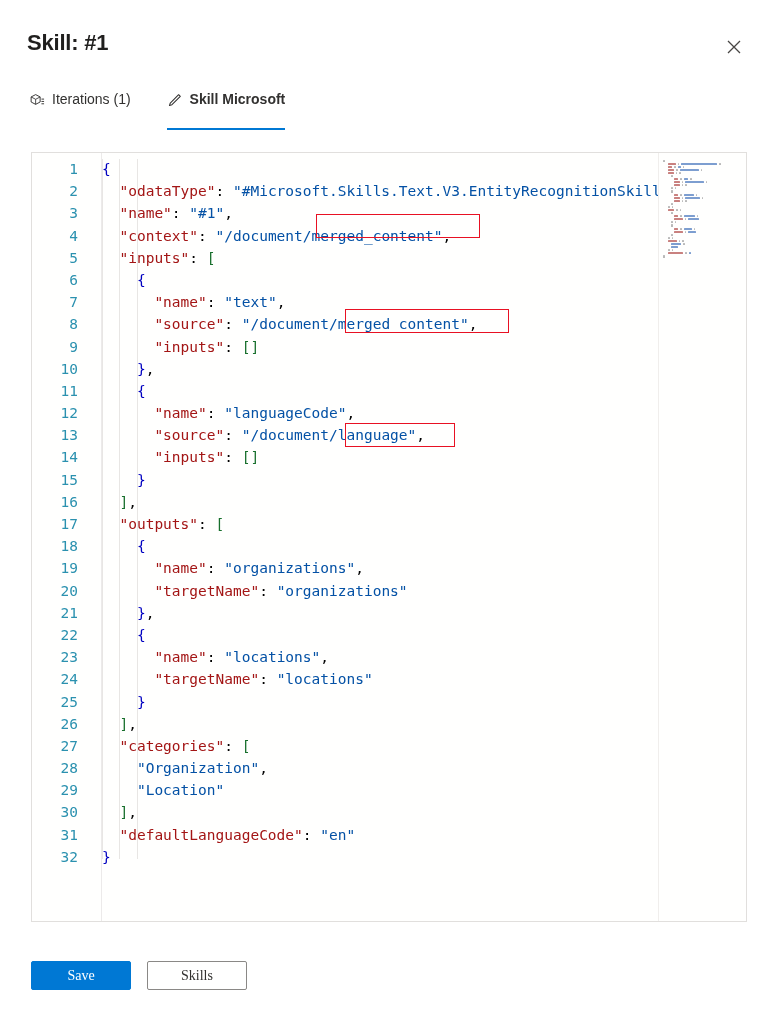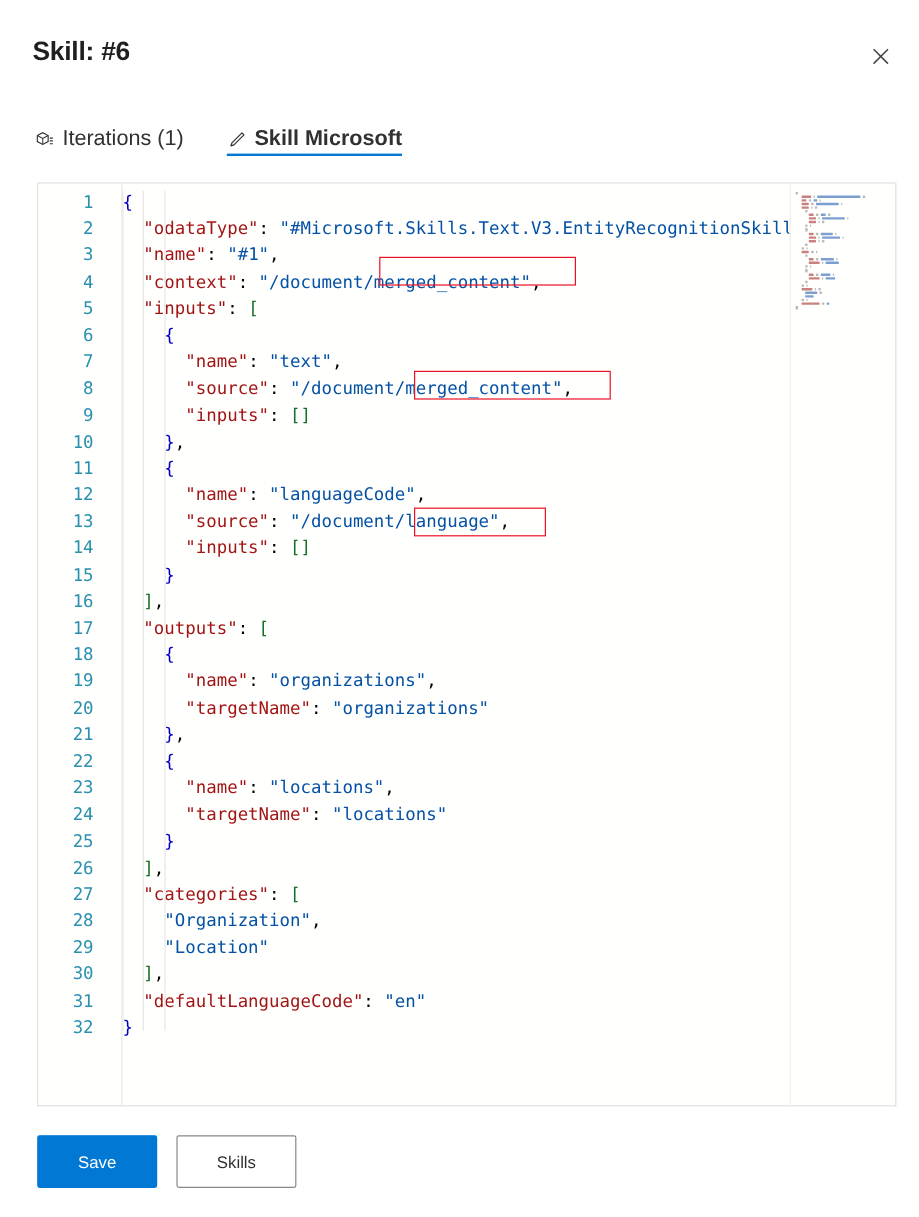--- a/index.html
+++ b/index.html
@@ -39,26 +39,26 @@
   
   .tabstrip {
     position: absolute;
     left: 27px; top: 92px;
     height: 40px;
     display: flex;
     align-items: flex-start;
   }
   .tab {
     display: flex;
-    align-items: flex-end;
+    align-items: flex-start;
     gap: 7px;
     height: 32px;
     padding: 0 12px 0 2px;
     margin-right: 22px;
-    font-size: 18px;
+    font-size: 14px;
     color: #323130;
     background: none;
     border: none;
     cursor: pointer;
     position: relative;
     white-space: nowrap;
     font-family: "Liberation Sans", sans-serif;
   }
   .tab .tab-label { line-height: 1; }
   .tab.active .tab-label { font-weight: 700; }
@@ -181,44 +181,44 @@
 
   
   .footer {
     position: absolute;
     left: 31px; bottom: 24px;
     display: flex;
     align-items: center;
     gap: 16px;
   }
   .btn {
-    height: 44px;
+    height: 29px;
     min-width: 100px;
     padding: 0 16px;
     font-size: 14px;
-    font-family: Liberation Sans, sans-serif;
+    font-family: Liberation Serif, serif;
     cursor: pointer;
     border-radius: 2px;
   }
   .btn-primary {
     background: #0078d4;
     color: #ffffff;
     border: 1px solid #0078d4;
   }
   .btn-secondary {
     background: #ffffff;
     color: #323130;
     border: 1px solid #8a8886;
   }
 </style>
 </head>
 <body>
 
 <div class="panel-header">
-  <div class="panel-title">Skill: #6</div>
+  <div class="panel-title">Skill: #1</div>
   <button class="close-button">
     <span>
       <svg width="16" height="16" viewBox="0 0 16 16" aria-hidden="true">
         <path d="M2 2 L14 14 M14 2 L2 14" stroke="#484644" stroke-width="1.3" fill="none"></path>
       </svg>
     </span>
   </button>
 </div>
 
 <div class="tabstrip">

